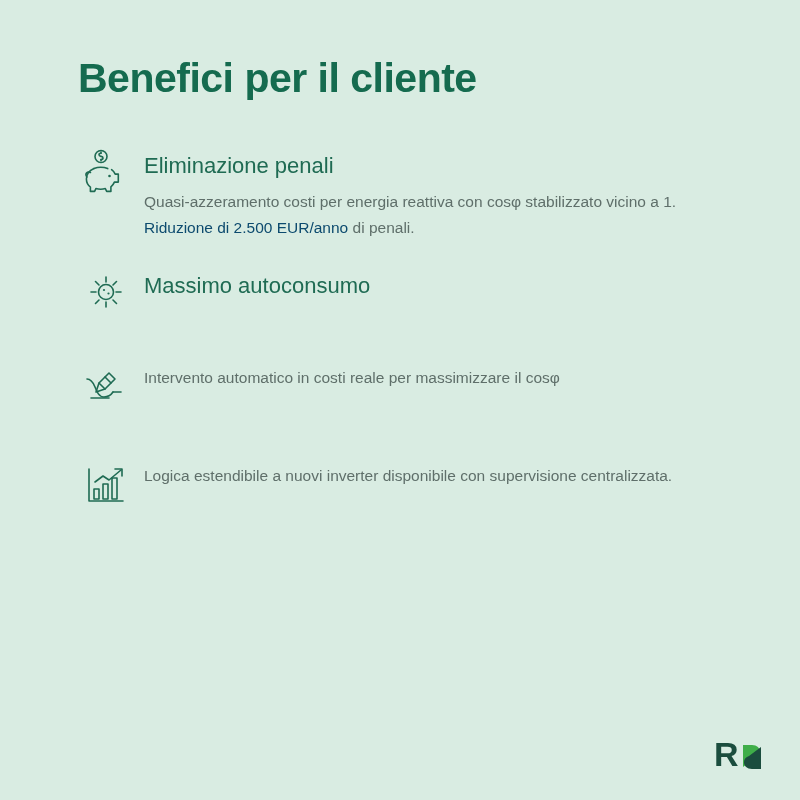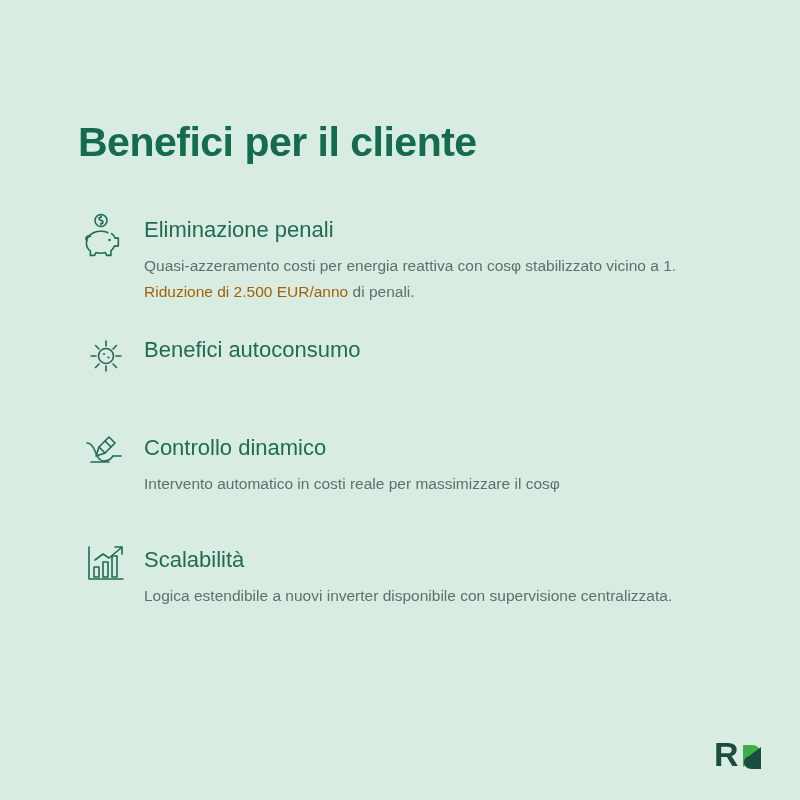--- a/index.html
+++ b/index.html
@@ -11,21 +11,21 @@
     height: 800px;
     background: #d9ece2;
     font-family: "Liberation Sans", sans-serif;
     overflow: hidden;
   }
   .slide {
     position: relative;
     width: 800px;
     height: 800px;
     box-sizing: border-box;
-    padding: 120px 60px 0 78px;
+    padding: 56px 60px 0 78px;
   }
   .title {
     font-size: 41px;
     font-weight: bold;
     color: #156b4f;
     letter-spacing: -0.5px;
     margin: 0 0 46px 0;
     line-height: 1.1;
   }
   .benefit {
@@ -58,21 +58,21 @@
     font-weight: normal;
   }
   .benefit-desc {
     font-size: 15.5px;
     color: #5f6f6a;
     line-height: 1.65;
     max-width: 610px;
     margin: 0;
   }
   .benefit-desc .em {
-    color: #a16207;
+    color: #0c4a6e;
   }
   .logo {
     position: absolute;
     right: 34px;
     bottom: 26px;
     display: flex;
     align-items: center;
     font-size: 34px;
     font-weight: bold;
     color: #1b4d3e;
@@ -116,54 +116,52 @@
   <div class="benefit gap-large">
     <div class="icon-wrap">
       <svg width="44" height="44" viewBox="0 0 44 44" fill="none" stroke="#1f6b53" stroke-width="1.6" stroke-linecap="round" stroke-linejoin="round">
         <circle cx="22" cy="23" r="7.5"></circle>
         <circle cx="20" cy="21" r="1.1" fill="#1f6b53" stroke="none"></circle>
         <circle cx="24.5" cy="24.5" r="1.1" fill="#1f6b53" stroke="none"></circle>
         <path d="M22 8v5M22 33v5M7 23h5M32 23h5M11.5 12.5l3.5 3.5M29 31l3.5 3.5M32.5 12.5L29 16M15 31l-3.5 3.5"></path>
       </svg>
     </div>
     <div class="benefit-body">
-      <div class="benefit-title">Benefici autoconsumo</div>
+      <div class="benefit-title">Massimo autoconsumo</div>
     </div>
   </div>
 
   <div class="benefit gap-large">
     <div class="icon-wrap">
       <svg width="46" height="44" viewBox="0 0 46 44" fill="none" stroke="#1f6b53" stroke-width="1.6" stroke-linecap="round" stroke-linejoin="round">
         <path d="M4 12c4 0 6 3 8 8s4 10 9 10c4 0 7-2 9-5"></path>
         <path d="M30 25h8"></path>
         <path d="M8 31h18"></path>
         <path d="M26 6l6 6-10 10-6-6z"></path>
         <path d="M22 10l6 6"></path>
         <path d="M16 16l-3 9 9-3"></path>
       </svg>
     </div>
     <div class="benefit-body">
-      <div class="benefit-title">Controllo dinamico</div>
       <p class="benefit-desc"><span>Intervento automatico in costi reale per massimizzare il cosφ</span><span class="em"></span><span></span></p>
     </div>
   </div>
 
   <div class="benefit">
     <div class="icon-wrap">
       <svg width="46" height="44" viewBox="0 0 46 44" fill="none" stroke="#1f6b53" stroke-width="1.6" stroke-linecap="round" stroke-linejoin="round">
         <path d="M6 4v32h34"></path>
         <rect x="11" y="24" width="5" height="10"></rect>
         <rect x="20" y="19" width="5" height="15"></rect>
         <rect x="29" y="13" width="5" height="21"></rect>
         <path d="M12 17l8-6 6 4 12-10"></path>
         <path d="M32 4h7v7"></path>
       </svg>
     </div>
     <div class="benefit-body">
-      <div class="benefit-title">Scalabilità</div>
       <p class="benefit-desc"><span>Logica estendibile a nuovi inverter disponibile con supervisione centralizzata.</span><span class="em"></span><span></span></p>
     </div>
   </div>
 
   <div class="logo">
     <span>R</span>
     <span class="mark">
       <svg width="26" height="30" viewBox="0 0 26 30">
         <path d="M4 3h9c5 0 8 3 8 7 0 3-2 5-5 6L4 25V3z" fill="#3fae49"></path>
         <path d="M22 27h-9c-5 0-8-3-8-7 0-3 2-5 5-6l12-9v22z" fill="#1b4d3e"></path>

